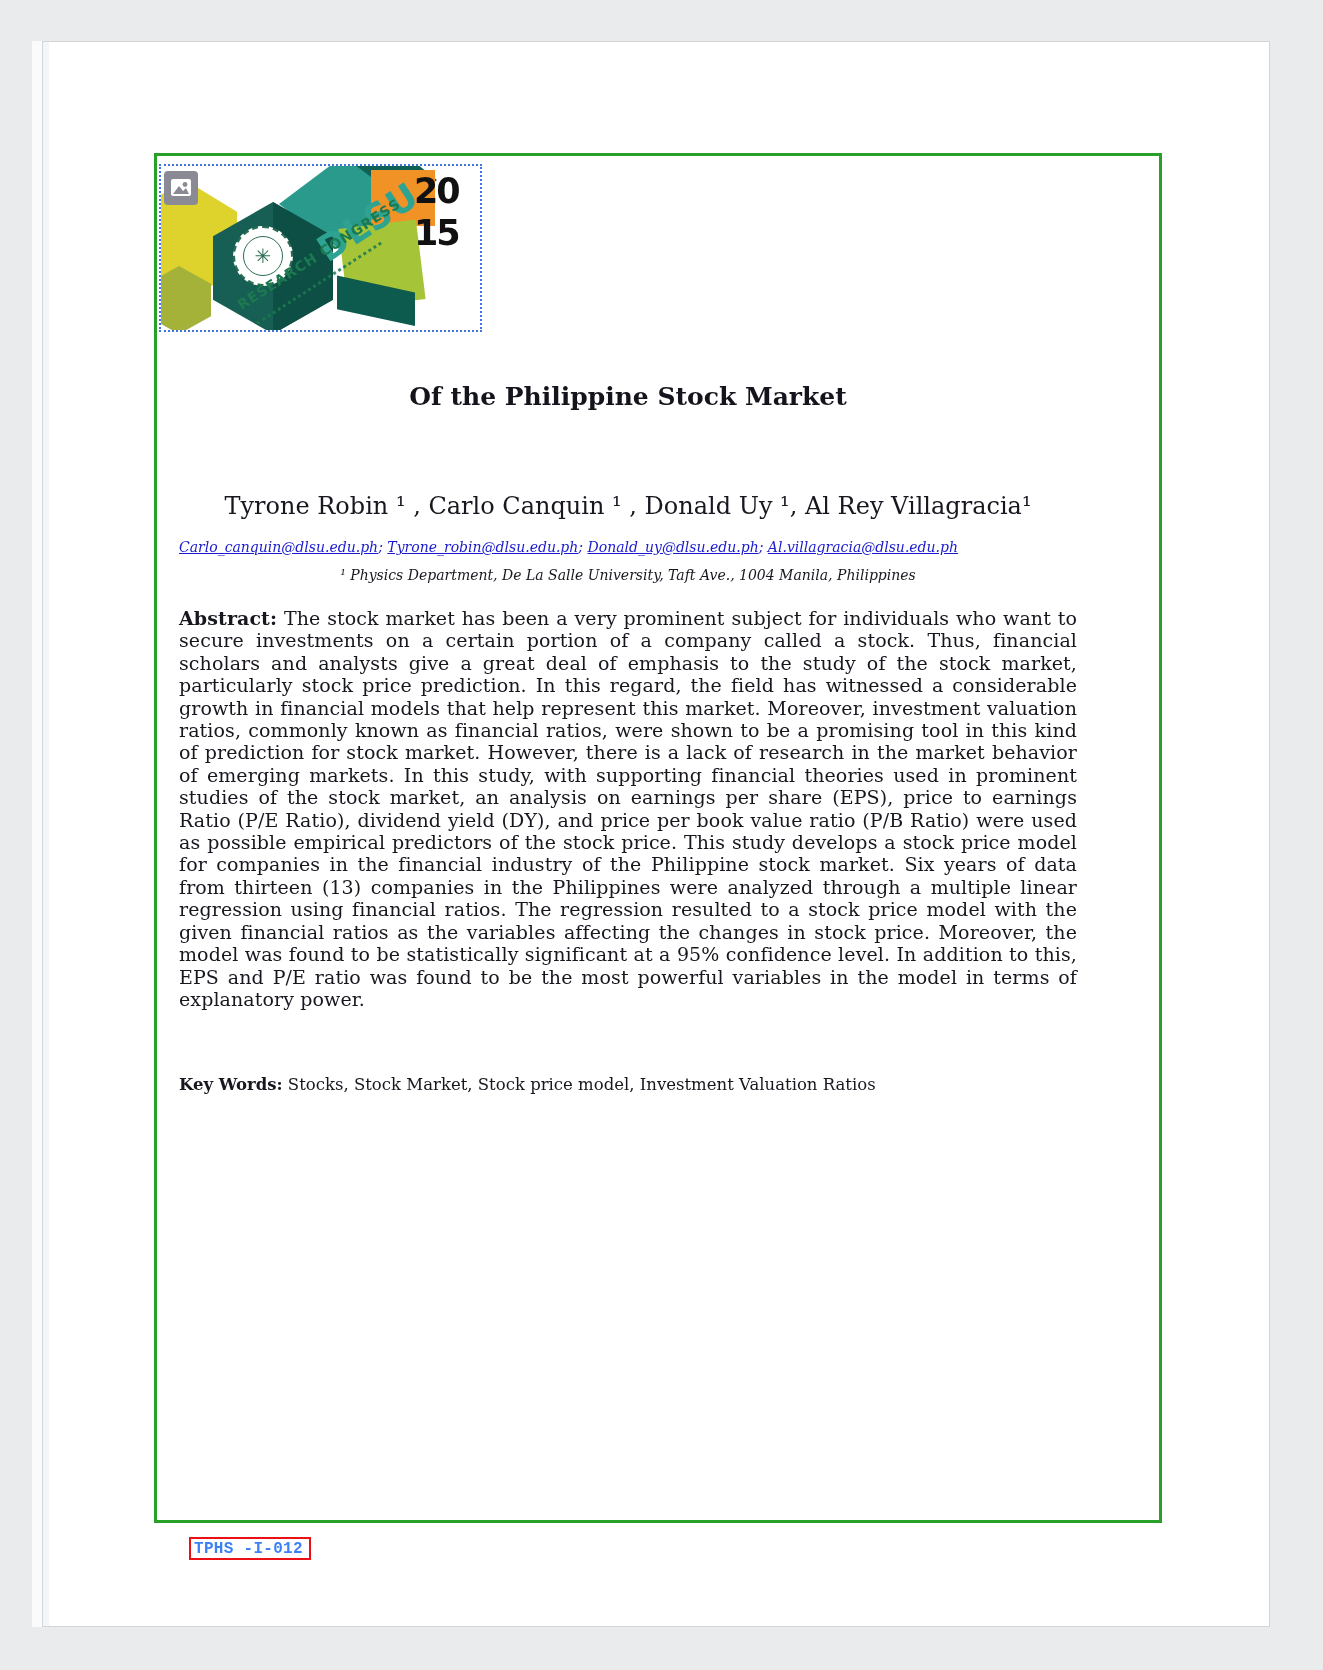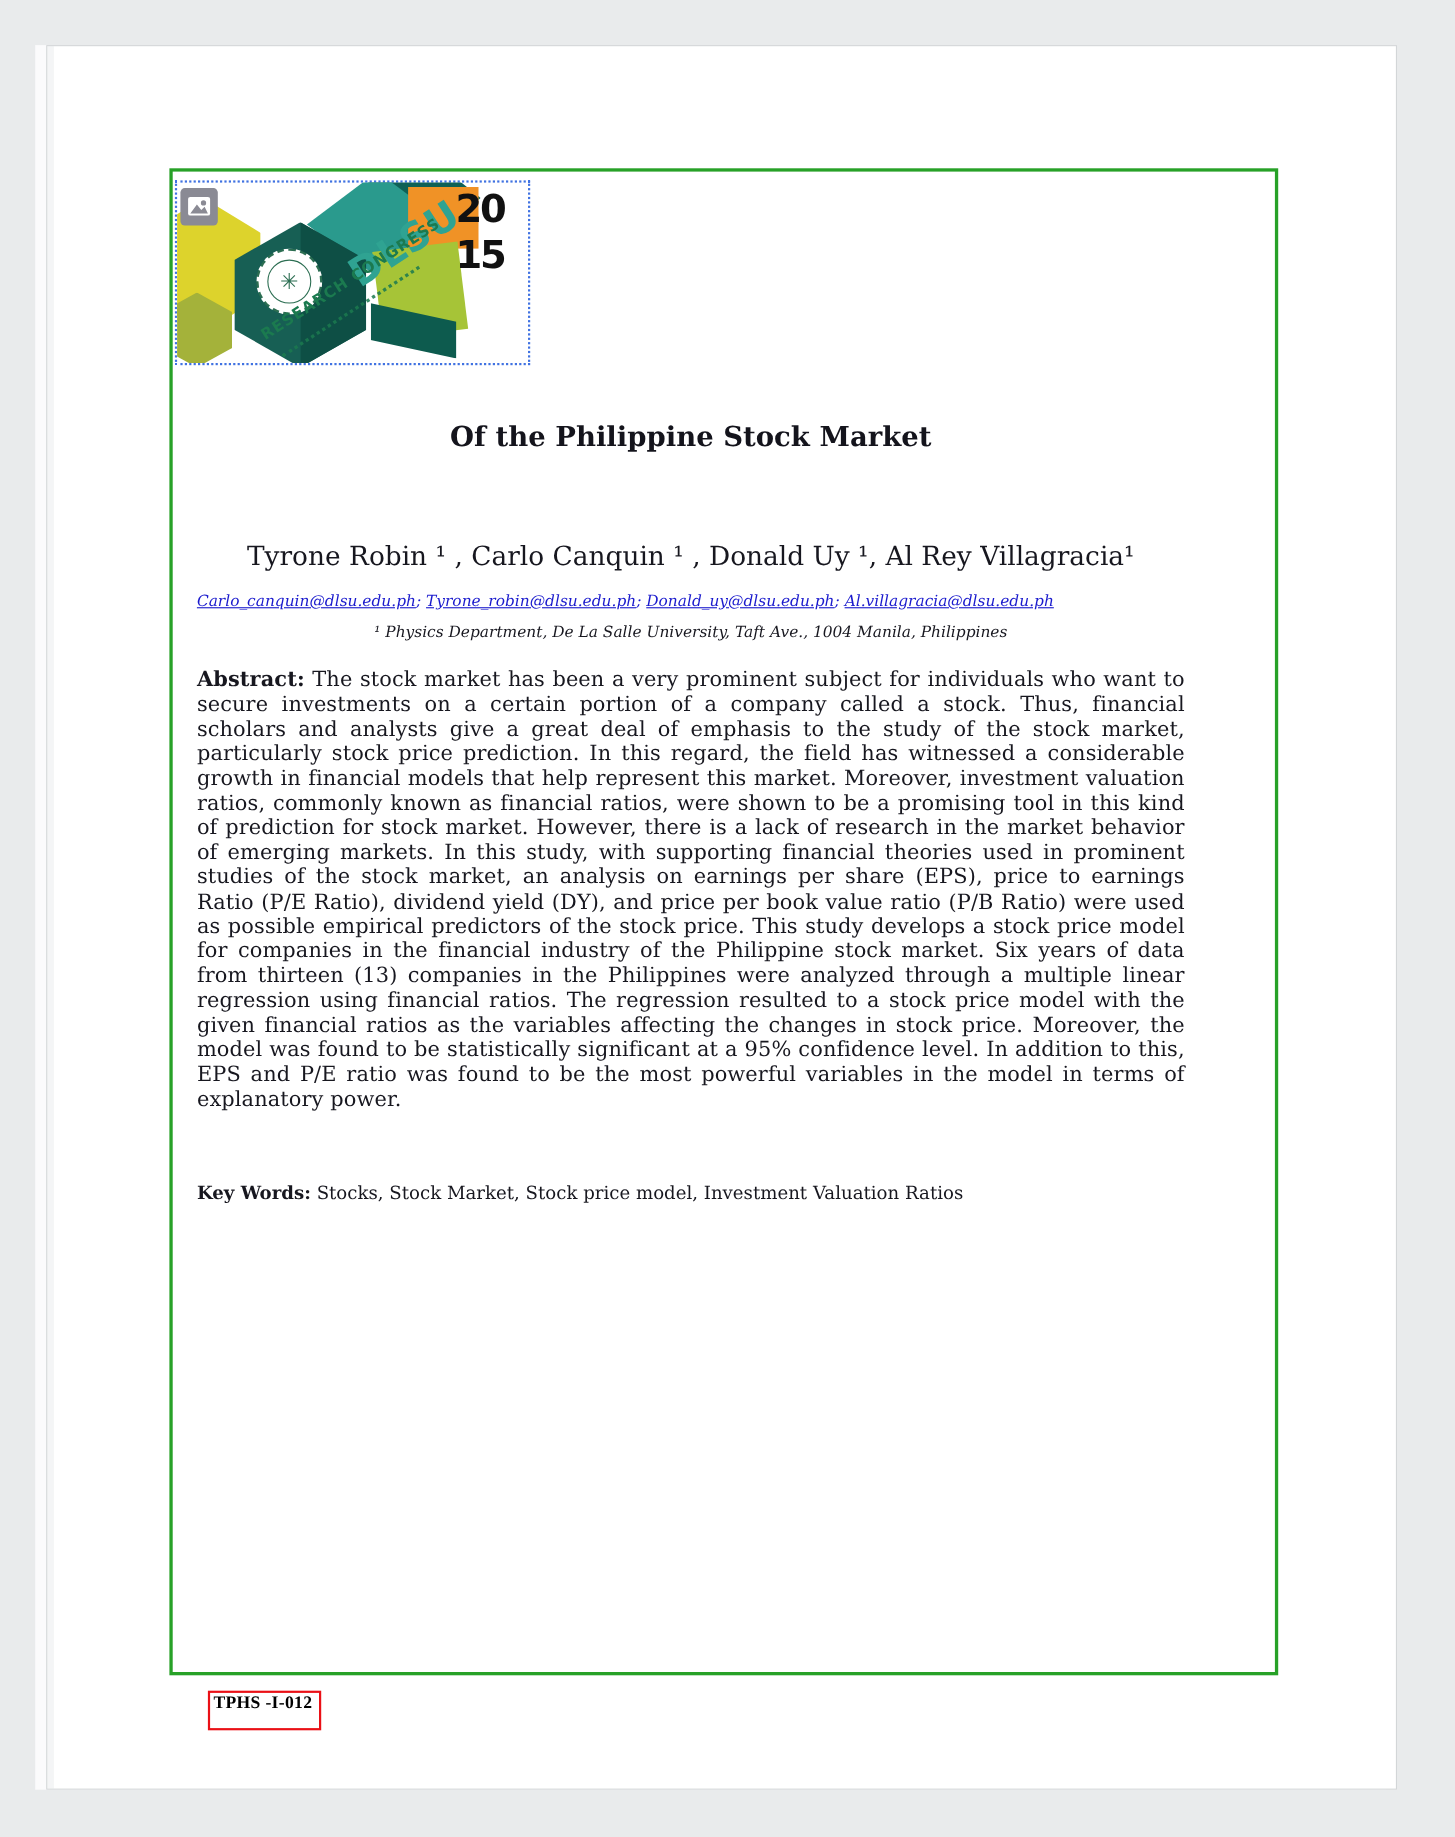--- a/index.html
+++ b/index.html
@@ -86,23 +86,23 @@
   .affiliation{top:363px;text-align:center;font-size:14px;font-style:italic;margin-top:48px;}
   .emails{top:383px;text-align:left;font-size:14px;font-style:italic;}
   .emails a{color:#1a1acd;text-decoration:underline;cursor:pointer;}
   .email-sep{color:#1a1acd;text-decoration:none;}
   .abstract{top:432px;text-align:justify;font-size:19px;line-height:22.4px;letter-spacing:0.1px;}
   .keywords{top:902px;font-size:16.5px;}
   .b{font-weight:bold;}
   
   .tphs{
     position:absolute;left:146px;top:1495px;
-    border:2px solid #ea1016;padding:1px 6px 13px 3px;
-    font-family:Liberation Serif, serif;font-weight:bold;font-size:16px;
-    color:#000000;letter-spacing:0.3px;background:#fff;white-space:nowrap;
+    border:2px solid #ea1016;padding:1px 6px 0 3px;
+    font-family:Liberation Mono, monospace;font-weight:bold;font-size:16px;
+    color:#3b82f6;letter-spacing:0.3px;background:#fff;white-space:nowrap;
   }
 </style>
 </head>
 <body>
 
 <div class="page">
   <div class="green-box">
 
     <div class="logo-frame">
       <div class="logo-art">

